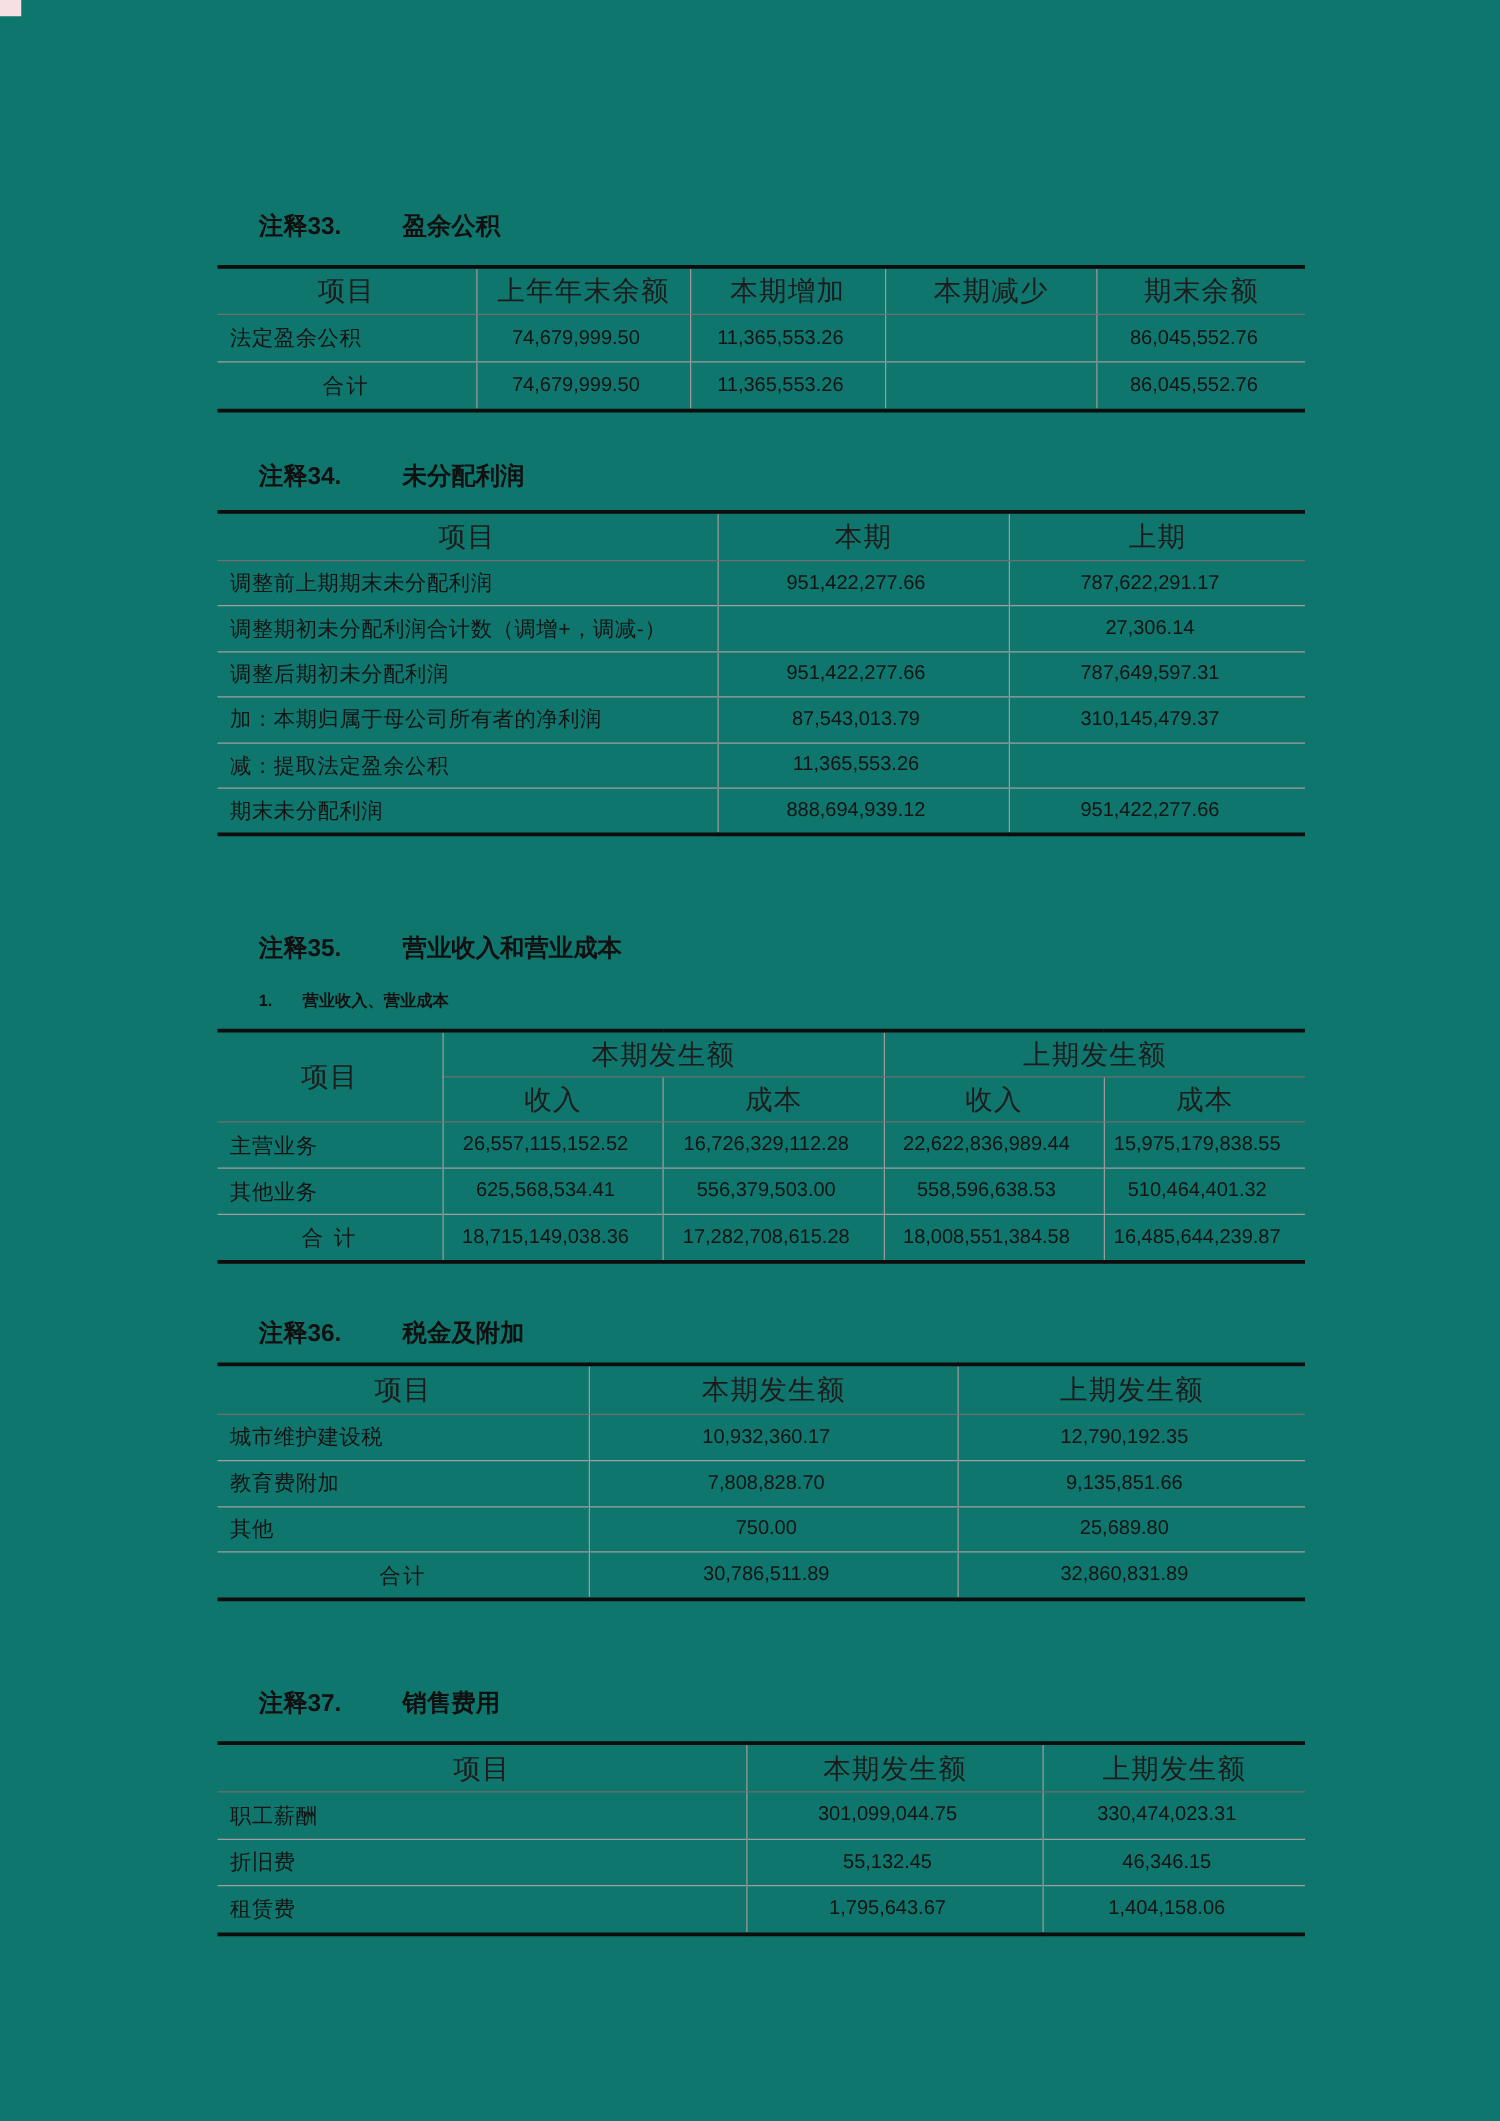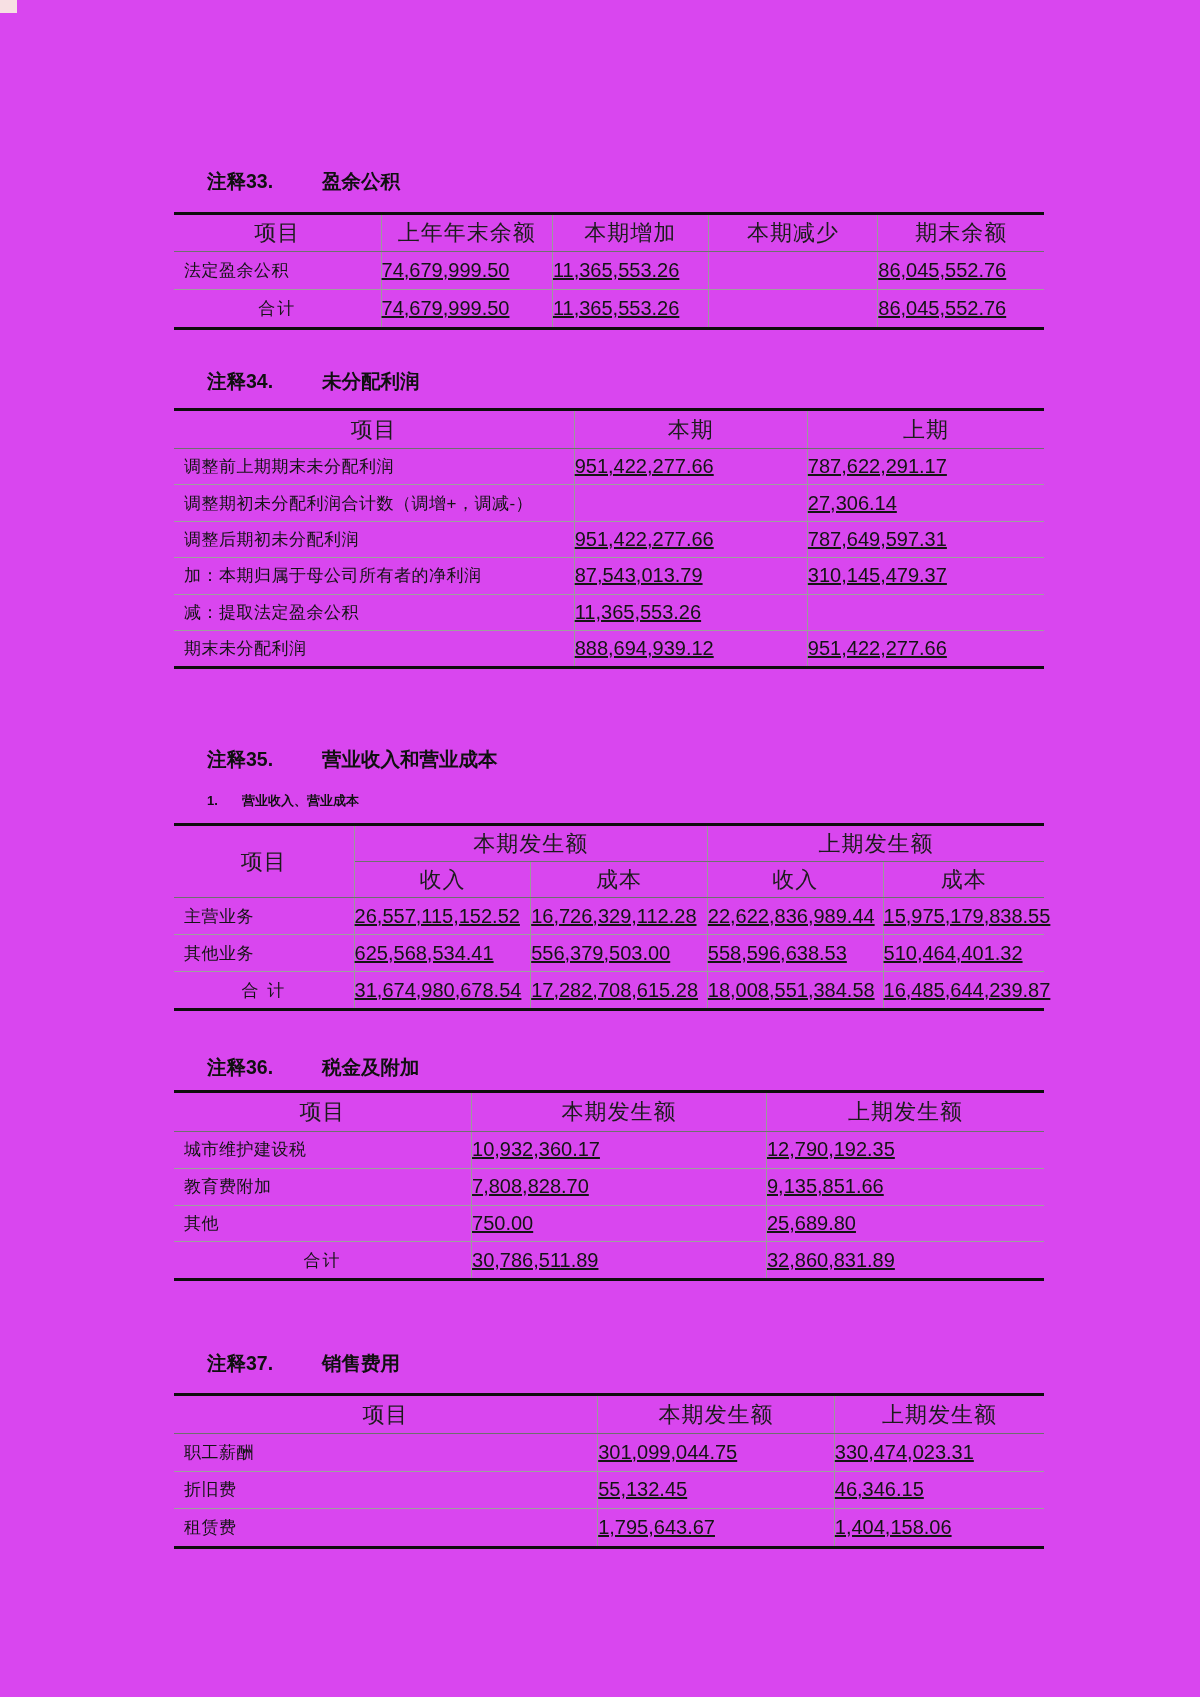--- a/index.html
+++ b/index.html
@@ -1,19 +1,19 @@
 <!DOCTYPE html>
 <html><head>
 <meta charset="utf-8">
 <style>
   html,body{margin:0;padding:0;background:#ffffff;}
   .page{
     position:relative;
     width:1200px;height:1697px;
-    background:#d946ef;
+    background:#0f766e;
     font-family:"Liberation Sans", sans-serif;
     color:#161616;
     overflow:hidden;
   }
   .corner-mark{
     position:absolute;left:0;top:0;width:17px;height:13px;
   }
   .content{position:absolute;left:174px;top:0;width:870px;}
   .note{position:absolute;left:0;width:100%;}
   .note-heading{
@@ -35,21 +35,21 @@
     font-weight:400;text-align:center;font-size:22px;letter-spacing:1px;
     color:#1c1c1c;padding:0;border-bottom:1px solid #6f6f6f;
   }
   .fin-table th,.fin-table td{border-right:1px solid #9a9a9a;}
   .fin-table tr > *:last-child{border-right:none;}
   .fin-table td{
     font-size:16px;color:#141414;padding:0;
     border-top:1px solid #9f9f9f;
   }
   .fin-table tbody tr:first-child td{border-top:none;}
-  .fin-table td.num{text-align:left;padding-right:12px;font-size:20px;text-decoration:underline;}
+  .fin-table td.num{text-align:center;padding-right:12px;font-size:16px;}
   .fin-table td.label{font-size:17px;text-align:left;padding-left:10px;letter-spacing:0.5px;}
   .fin-table td.label.center{text-align:center;padding-left:0;letter-spacing:2px;}
   .fin-table td.label.indent{padding-left:66px;}
   
   .t0 th{height:36px;} .t0 td{height:37px;}
   .t1 th{height:37px;} .t1 td{height:35.4px;}
   .t2 th{height:35px;} .t2 td{height:36px;}
   .t3 th{height:38px;} .t3 td{height:35.8px;}
   .t4 th{height:37px;} .t4 td{height:36.5px;}
   
@@ -202,21 +202,21 @@
               </tr>
               <tr>
                 <td class="label left">其他业务</td>
                 <td class="num">625,568,534.41</td>
                 <td class="num">556,379,503.00</td>
                 <td class="num">558,596,638.53</td>
                 <td class="num">510,464,401.32</td>
               </tr>
               <tr>
                 <td class="label center">合 计</td>
-                <td class="num">31,674,980,678.54</td>
+                <td class="num">18,715,149,038.36</td>
                 <td class="num">17,282,708,615.28</td>
                 <td class="num">18,008,551,384.58</td>
                 <td class="num">16,485,644,239.87</td>
               </tr>
             </tbody>
           </table>
         </div>
     </section>
 
     <section class="note s36">

